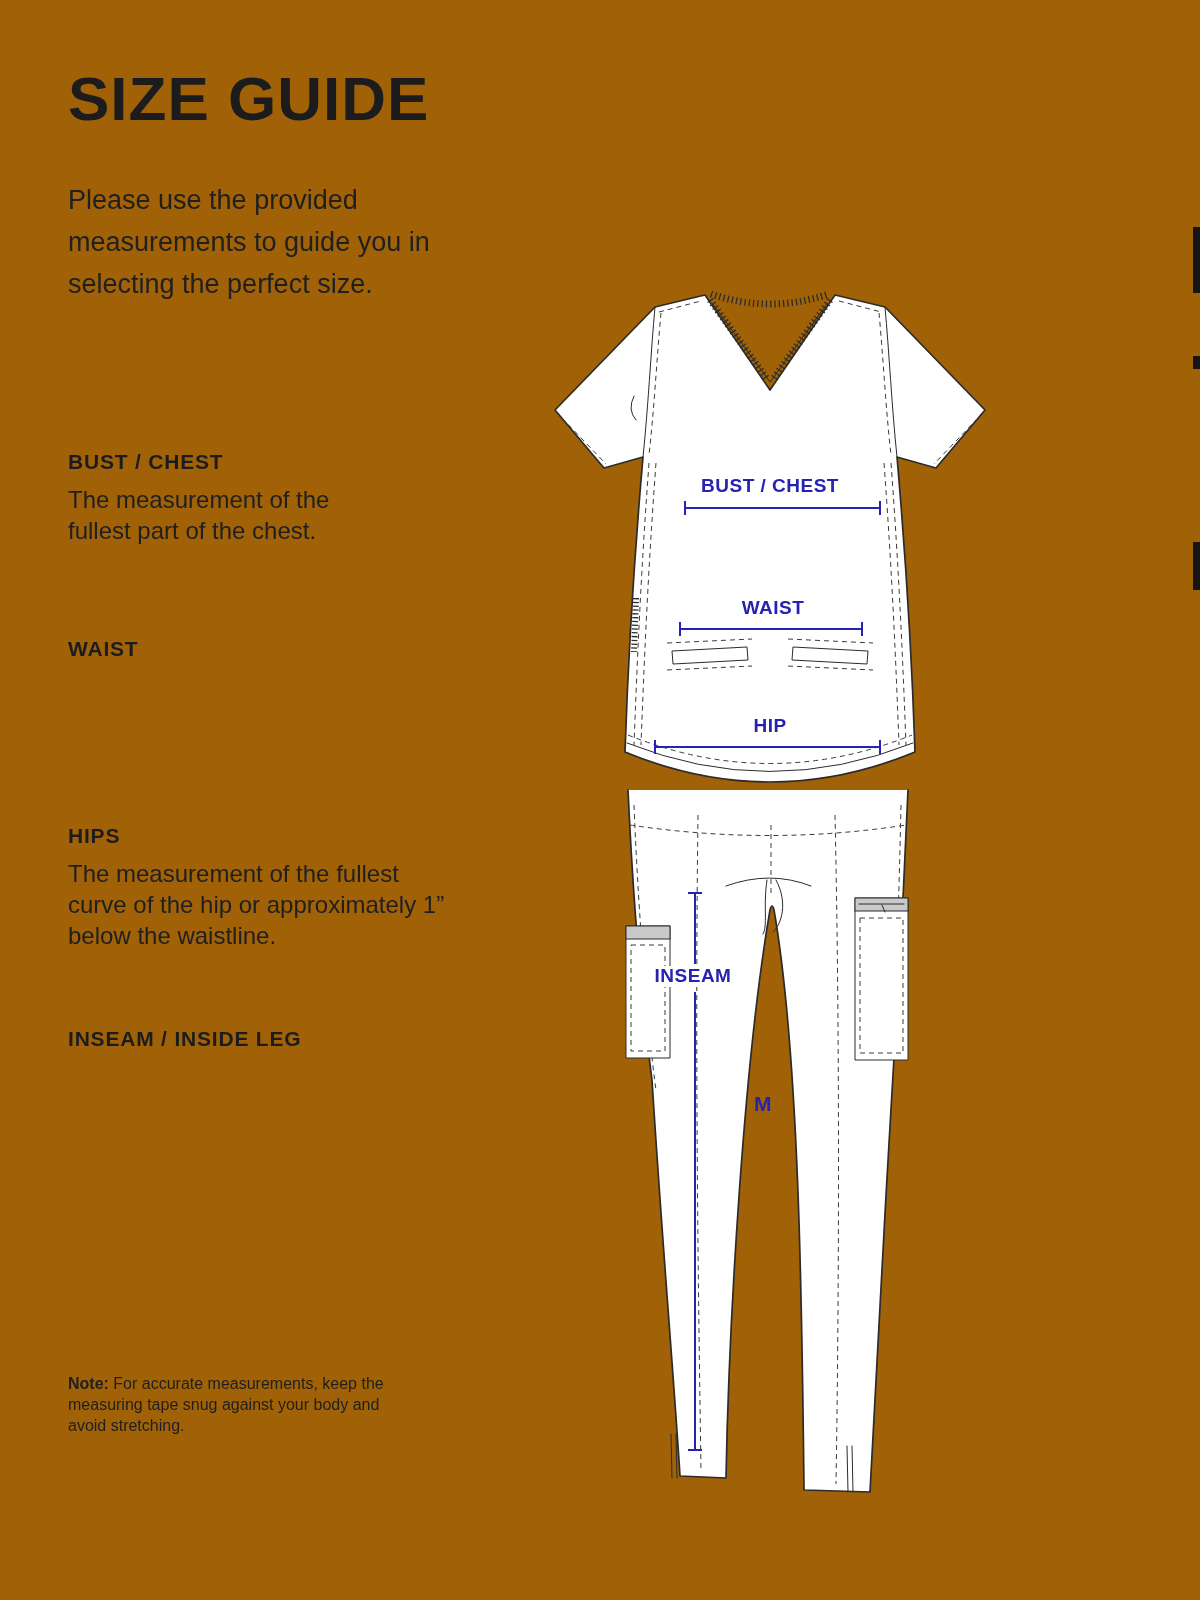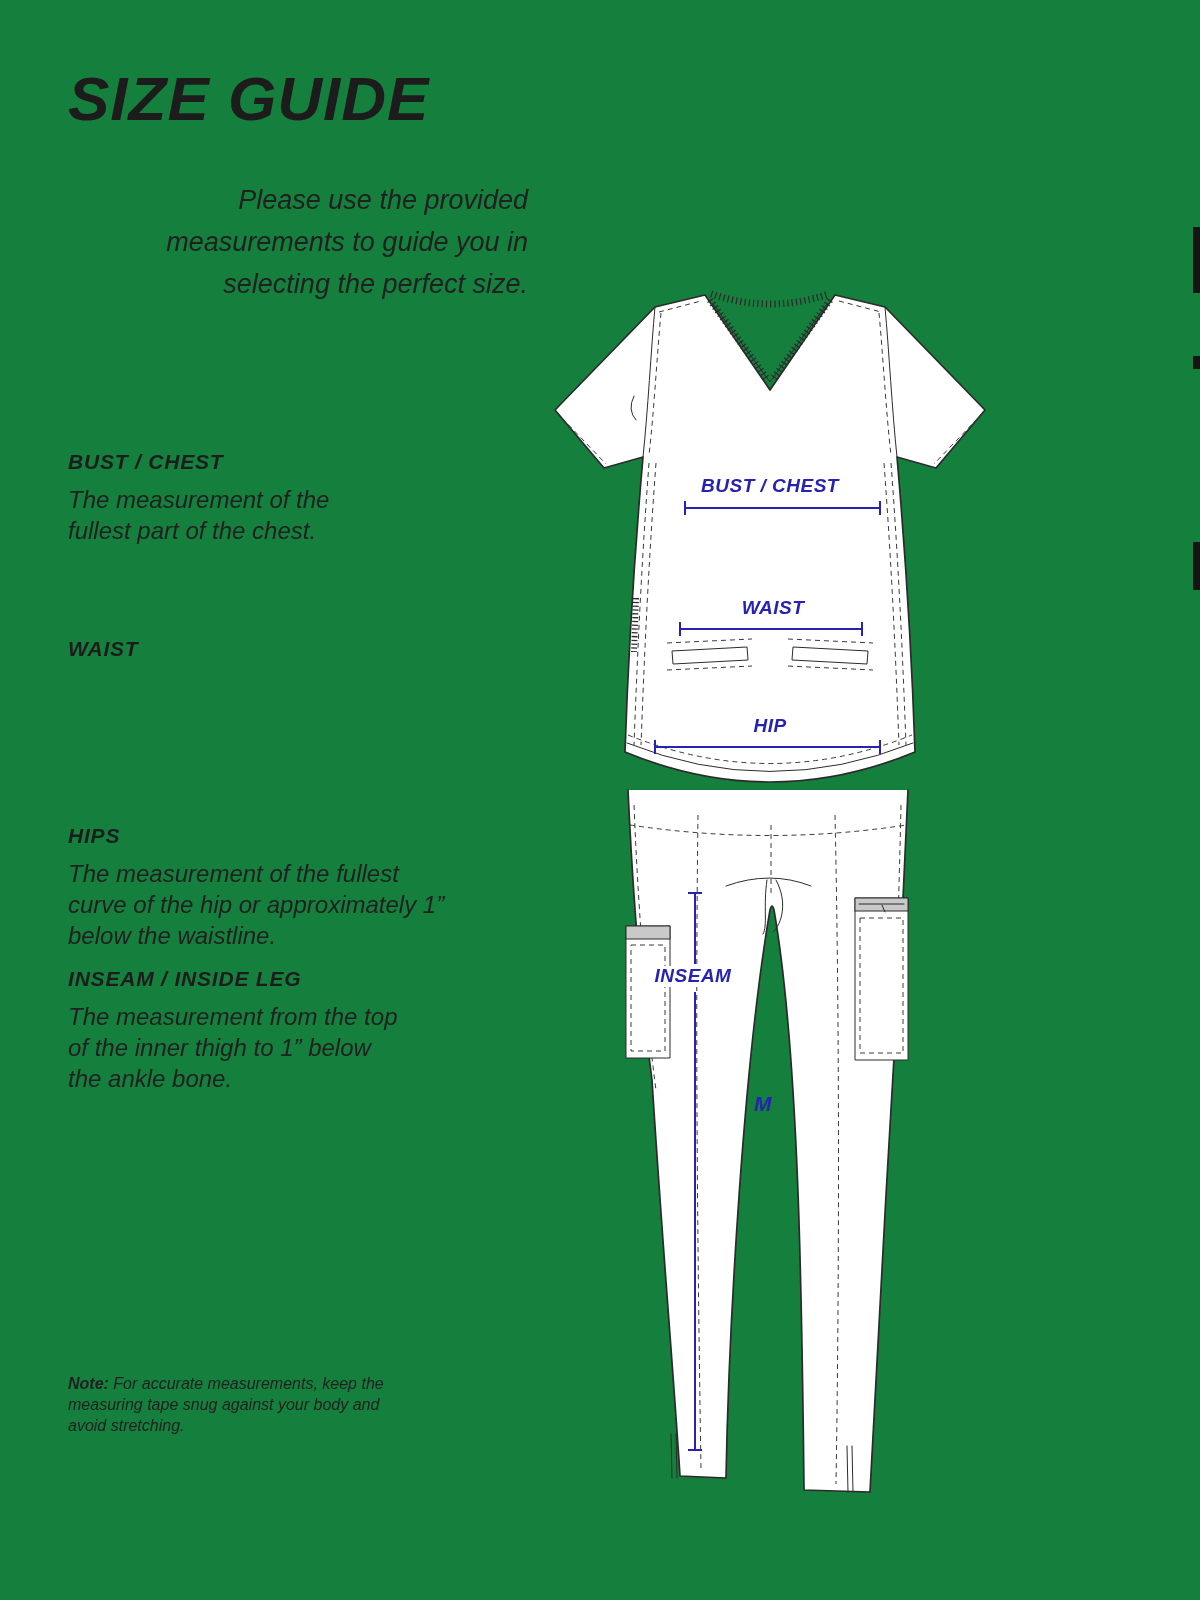--- a/index.html
+++ b/index.html
@@ -1,34 +1,34 @@
 <!DOCTYPE html>
 <html style="--annotation: #2722b2; --line_art: #2b2b2b;"><head>
 <meta charset="utf-8">
 <style>
   html,body{margin:0;padding:0;background:#fff;}
   .page{
-    position:relative;width:1200px;height:1600px;background:#15803d;overflow:hidden;
-    font-family:"Liberation Sans",sans-serif;color:#1f1f1f;font-style:italic;
+    position:relative;width:1200px;height:1600px;background:#a16207;overflow:hidden;
+    font-family:"Liberation Sans",sans-serif;color:#1f1f1f;
   }
   .title{
     position:absolute;left:68px;top:68px;margin:0;
     font-size:62px;font-weight:800;letter-spacing:1px;color:#1c1c1c;line-height:1;
   }
   .intro{
     position:absolute;left:68px;top:180px;width:460px;margin:0;
-    font-size:27px;line-height:1.55;color:#202020;text-align:right;
+    font-size:27px;line-height:1.55;color:#202020;
   }
   .def{position:absolute;left:68px;}
   .def h2{margin:0 0 10px 0;font-size:21px;font-weight:700;letter-spacing:.8px;color:#1c1c1c;}
   .def p{margin:0;font-size:24px;line-height:1.3;color:#202020;}
   .def-bust{top:450px;width:300px;}
   .def-waist{top:637px;width:322px;}
   .def-hips{top:824px;width:392px;}
-  .def-inseam{top:967px;width:340px;}
+  .def-inseam{top:1027px;width:340px;}
   .note{
     position:absolute;left:68px;top:1374px;width:350px;margin:0;
     font-size:16px;line-height:1.3;color:#202020;
   }
   .note strong{font-weight:700;}
   .diagram{position:absolute;left:530px;top:280px;width:480px;height:1240px;}
 
   
   .lnf{fill:#fff;stroke:var(--line_art,#2b2b2b);stroke-width:1.7;stroke-linejoin:round;stroke-linecap:round;}
   .thin{fill:none;stroke:var(--line_art,#2b2b2b);stroke-width:1;stroke-linejoin:round;stroke-linecap:round;}
@@ -66,21 +66,20 @@
     <h2>WAIST</h2>
   </section>
 
   <section class="def def-hips">
     <h2>HIPS</h2>
     <p>The measurement of the fullest curve of the hip or approximately 1” below the waistline.</p>
   </section>
 
   <section class="def def-inseam">
     <h2>INSEAM / INSIDE LEG</h2>
-    <p>The measurement from the top of the inner thigh to 1” below the ankle bone.</p>
   </section>
 
   <p class="note"><strong>Note:</strong><span> For accurate measurements, keep the measuring tape snug against your body and avoid stretching.</span></p>
 
   <svg class="diagram" viewBox="0 0 480 1240" aria-hidden="true">
 
     <g>
       <path class="lnf" d="M98,510
         C104,640 114,740 122,800
         C132,960 144,1100 150,1196

